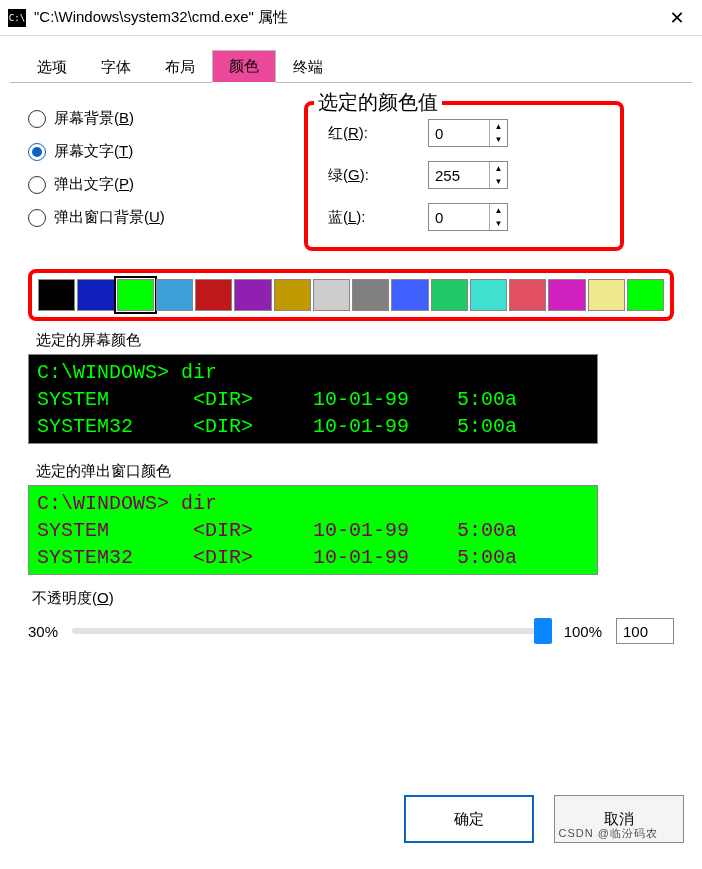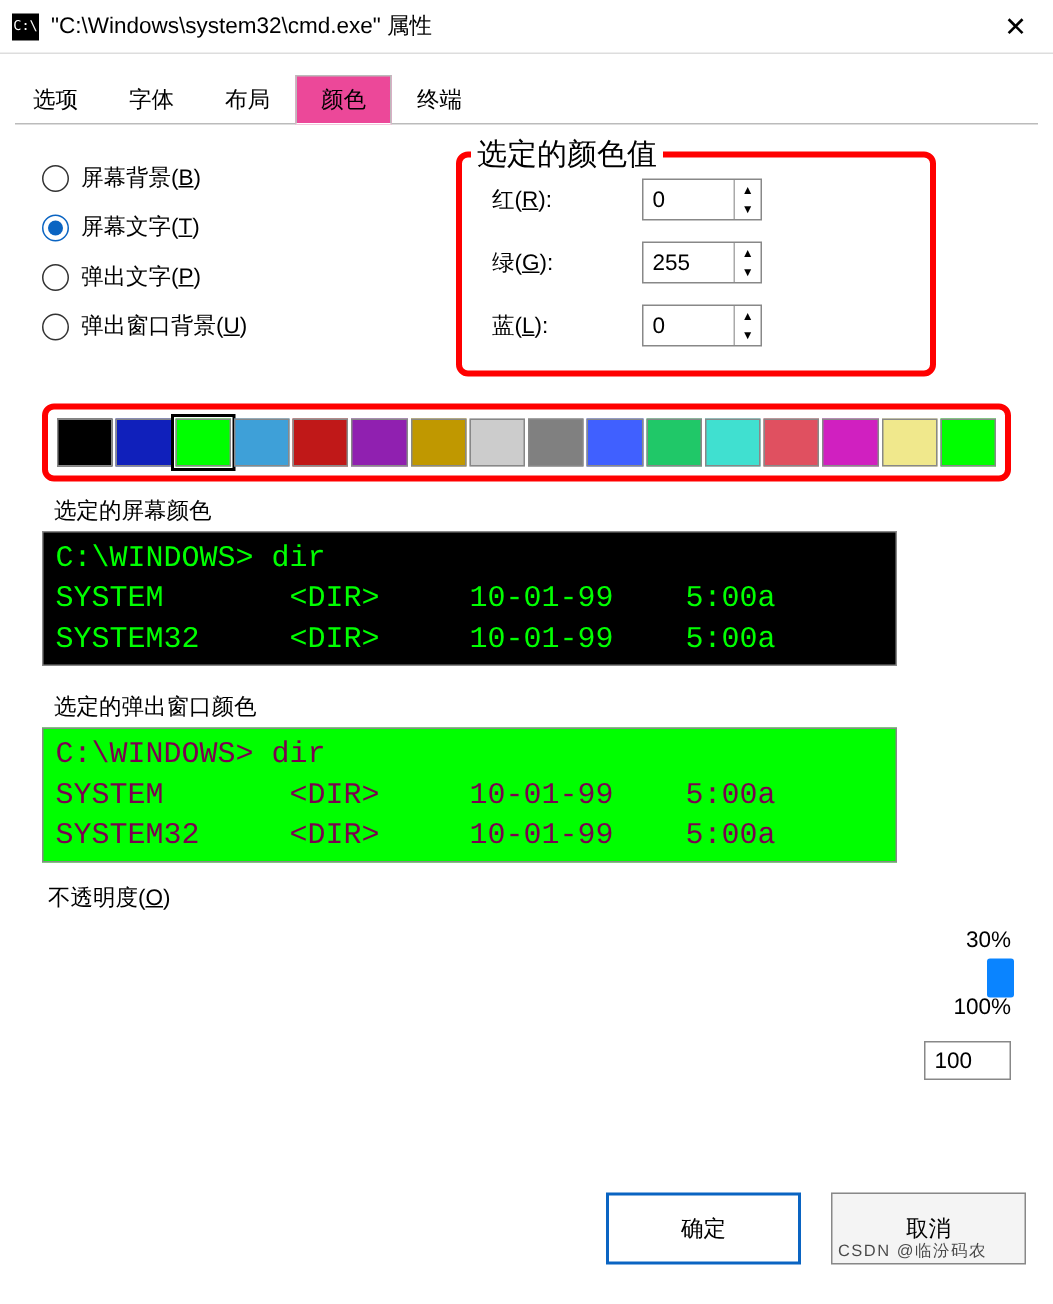--- a/index.html
+++ b/index.html
@@ -31,22 +31,23 @@
       font-family: monospace;
     }
     .title-text { flex: 1; font-size: 15px; }
     .close-btn {
       width: 46px; height: 34px;
       display: flex; align-items: center; justify-content: center;
       font-size: 18px;
     }
     .tabs {
       display: flex;
-      padding-left: 5px;
+      padding-left: 20px;
       margin-top: 14px;
+      align-items: center;
     }
     .tab {
       padding: 6px 16px;
       border: 1px solid transparent;
       border-bottom: none;
       font-size: 15px;
     }
     .tab.active {
       border: 1px solid #bbb;
       border-bottom: 1px solid #fff;
@@ -166,23 +167,22 @@
       line-height: 1.35;
       white-space: pre;
       overflow: hidden;
     }
     .preview1 { background: #000; color: #00ff00; }
     .preview2 { background: #00ff00; color: #7b004f; margin-bottom:6px;}
     .opacity-section { margin-top: 14px; }
     .opacity-label { margin-left: 4px; margin-bottom: 10px; }
     .opacity-row {
       display: flex;
-      align-items: flex-end;
+      align-items: center;
       gap: 14px;
-      flex-direction: column;
     }
     .slider-track {
       flex: 1;
       height: 6px;
       background: #e2e2e2;
       border-radius: 3px;
       position: relative;
     }
     .slider-thumb {
       position: absolute;

